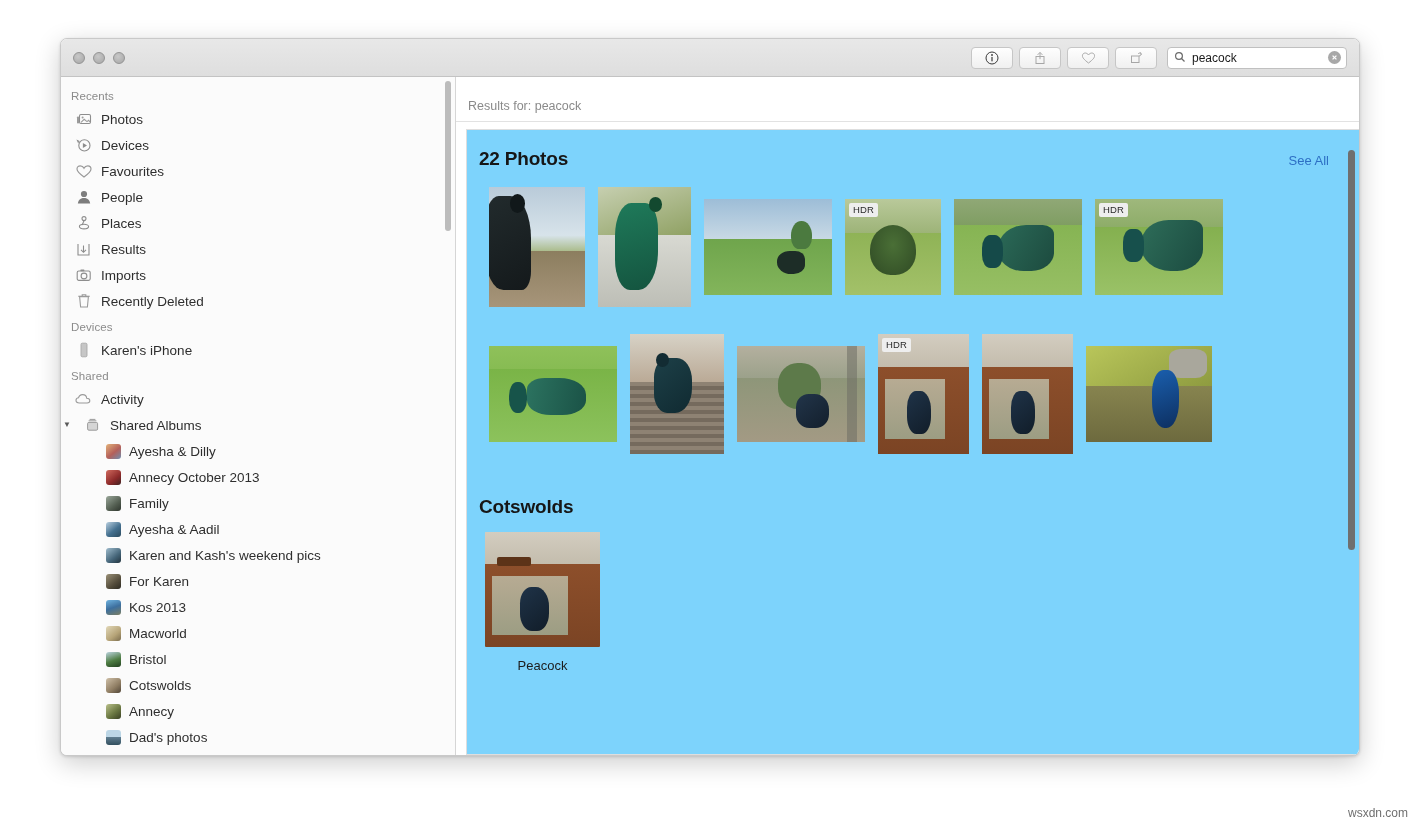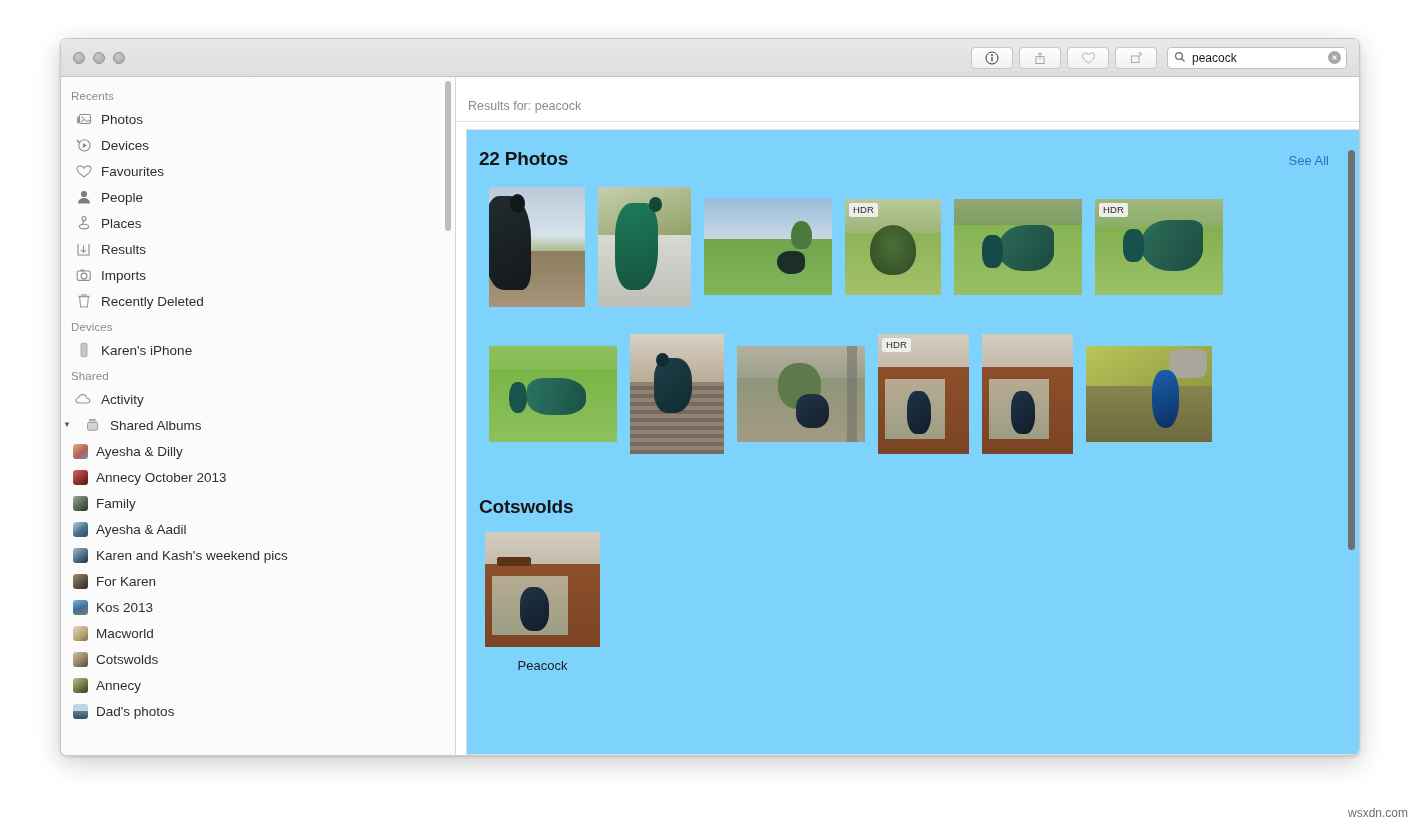--- a/index.html
+++ b/index.html
@@ -106,21 +106,21 @@
     gap: 9px;
     font-size: 13.5px;
     color: #2e2e2e;
   }
   .sb-item .ic {
     width: 17px; height: 17px;
     flex: 0 0 17px;
     display: flex; align-items: center; justify-content: center;
     color: #8d8d8d;
   }
-  .sb-item.album { padding-left: 12px; gap: 8px; }
+  .sb-item.album { padding-left: 45px; gap: 8px; }
   .thumb-ic {
     width: 15px; height: 15px;
     flex: 0 0 15px;
     border-radius: 3px;
     background: #b9b9b9;
     overflow: hidden;
     position: relative;
   }
   .disclosure {
     width: 10px; flex: 0 0 10px;
@@ -451,20 +451,24 @@
       </div>
       <div class="sb-item album">
         <span class="thumb-ic" style="background:linear-gradient(160deg,#6fb3e0,#3d6f9e 50%,#7c7f63)"></span>
         <span>Kos 2013</span>
       </div>
       <div class="sb-item album">
         <span class="thumb-ic" style="background:linear-gradient(140deg,#e2d8b8,#b6a478 60%,#7a6c4d)"></span>
         <span>Macworld</span>
       </div>
       <div class="sb-item album">
+        <span class="thumb-ic" style="background:linear-gradient(160deg,#bcd4df,#4e7d43 55%,#22401f)"></span>
+        <span>Bristol</span>
+      </div>
+      <div class="sb-item album">
         <span class="thumb-ic" style="background:linear-gradient(140deg,#cfc0a8,#8f7d63 60%,#4f4436)"></span>
         <span>Cotswolds</span>
       </div>
       <div class="sb-item album">
         <span class="thumb-ic" style="background:linear-gradient(140deg,#b9c08a,#6d7a44 55%,#383f22)"></span>
         <span>Annecy</span>
       </div>
       <div class="sb-item album">
         <span class="thumb-ic" style="background:linear-gradient(180deg,#bcd6e6 45%,#5d7b8e 50%,#33505f)"></span>
         <span>Dad's photos</span>

